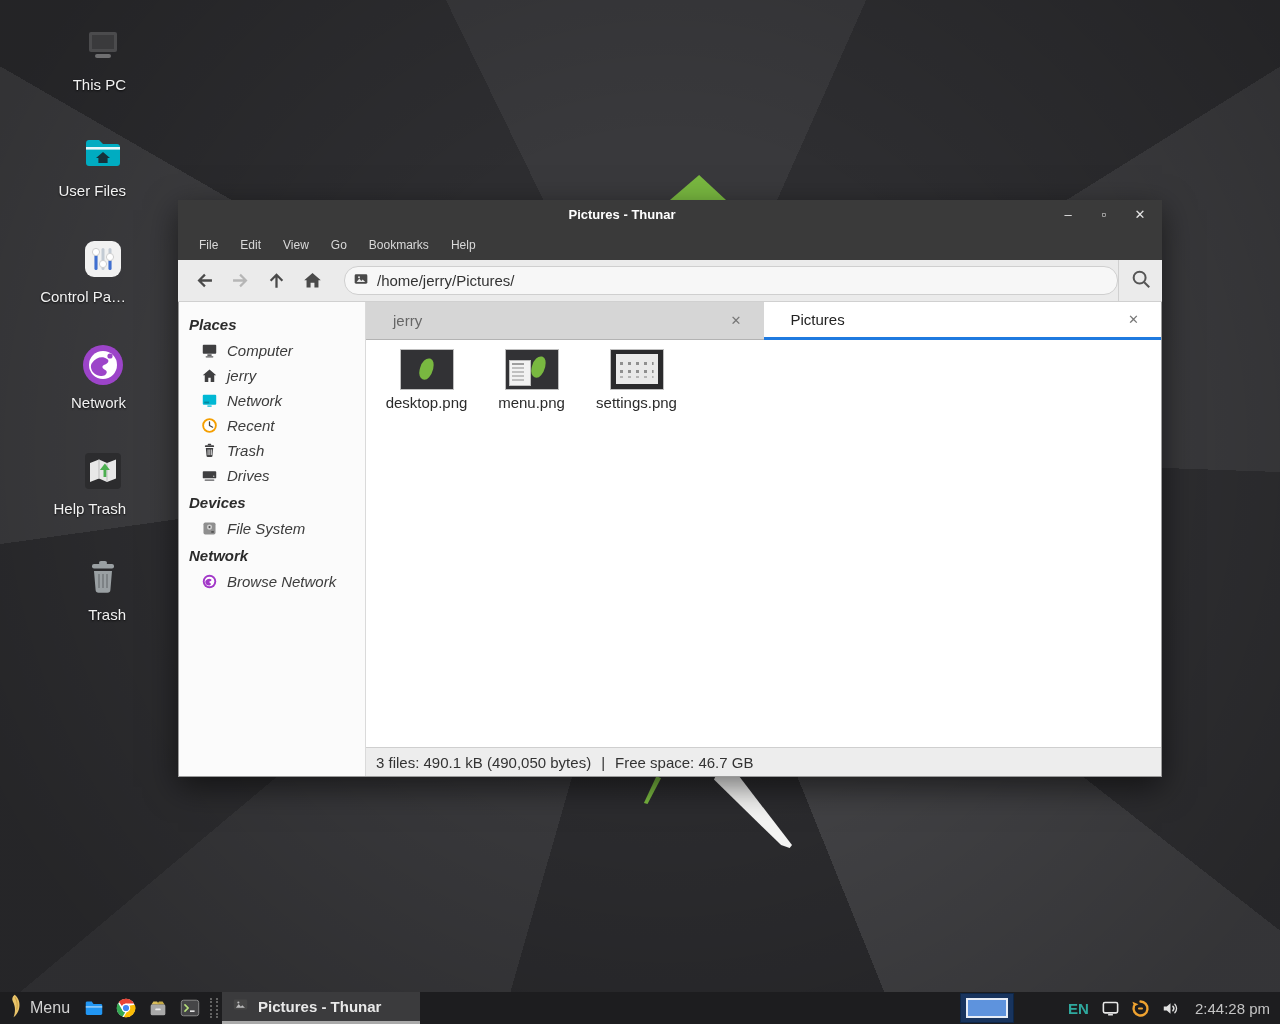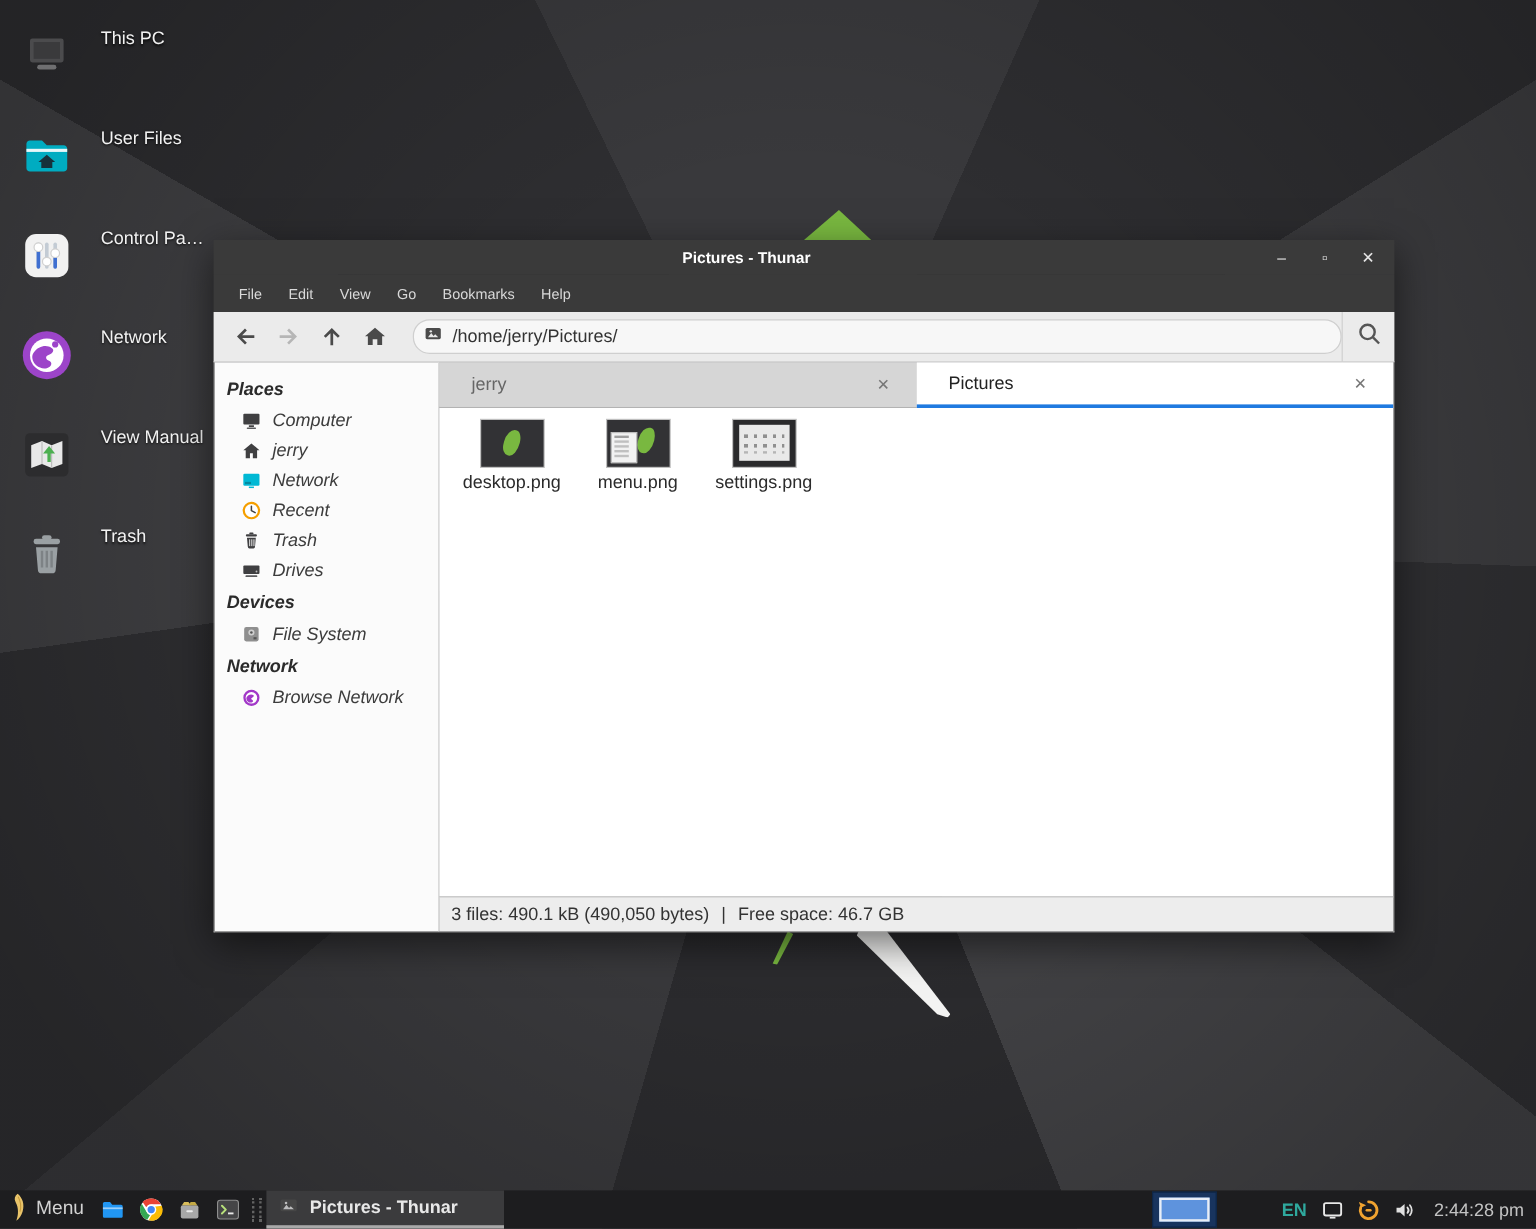--- a/index.html
+++ b/index.html
@@ -18,21 +18,21 @@
   }
   .feather-top { position:absolute; left:670px; top:175px; width:56px; height:25px; background:#79b840;
     clip-path:polygon(52% 0, 100% 100%, 0 100%); }
   .feather-sliver { position:absolute; left:643px; top:776px; width:18px; height:28px; background:#79b840;
     clip-path:polygon(75% 0, 100% 8%, 25% 100%, 5% 96%); }
   .feather-quill { position:absolute; left:714px; top:776px; width:78px; height:72px; background:#f3f3f2;
     clip-path:polygon(2% 0, 32% 0, 100% 96%, 97% 100%, 86% 96%, 0 5%); }
 
   
   #desktop-icons { position:absolute; left:16px; top:24px; width:110px; display:flex; flex-direction:column; gap:37px; }
-  .dicon { display:flex; flex-direction:row; align-items:flex-start; gap:22px; cursor:default; }
+  .dicon { display:flex; flex-direction:column; align-items:flex-end; gap:6px; cursor:default; }
   .dicon .icn { width:46px; height:46px; display:block; }
   .dicon .icn svg { width:46px; height:46px; display:block; }
   .dicon .dlabel { font-size:15px; color:#f2f2f2; text-shadow:0 1px 2px rgba(0,0,0,.8); white-space:nowrap; }
 
   
   #window { position:absolute; left:178px; top:200px; width:984px; height:577px;
     box-shadow:0 10px 30px rgba(0,0,0,.55); display:flex; flex-direction:column; }
   #titlebar { height:29px; background:#3a3a3a; display:flex; align-items:center; position:relative; flex:0 0 auto; }
   #title { position:absolute; left:0; right:96px; text-align:center; font-size:13px; font-weight:bold; color:#fff; }
   #win-controls { position:absolute; right:14px; display:flex; gap:20px; }
@@ -169,21 +169,21 @@
       </div>
       <div class="dicon">
         <span class="icn" style="width: 46px; height: 46px;">
           <svg viewBox="0 0 46 46" style="width: 46px; height: 46px;">
             <rect x="5" y="5" width="36" height="36" rx="4" fill="#2c2c2e"></rect>
             <path d="M10 15l9-3.4 8 3.4 9-3.4v19l-9 3.4-8-3.4-9 3.4z" fill="#e8e8e8"></path>
             <path d="M19 11.6v19M27 15v19" stroke="#bdbdbd" stroke-width="1"></path>
             <path d="M23.5 29v-7h-3.6l5-6.4 5 6.4h-3.6v7z" fill="#4caf50"></path>
           </svg>
         </span>
-        <div class="dlabel">View Manual</div>
+        <div class="dlabel">Help Trash</div>
       </div>
       <div class="dicon">
         <span class="icn" style="width: 46px; height: 46px;">
           <svg viewBox="0 0 46 46" style="width: 46px; height: 46px;">
             <rect x="19" y="7" width="8" height="4" rx="2" fill="#9aa0a3"></rect>
             <rect x="12" y="10" width="22" height="4.5" rx="2" fill="#9aa0a3"></rect>
             <path d="M14 17h18l-1.6 19a3 3 0 0 1-3 2.8H18.6a3 3 0 0 1-3-2.8z" fill="#9aa0a3"></path>
             <path d="M19 20v14M23 20v14M27 20v14" stroke="#7d8285" stroke-width="2"></path>
           </svg>
         </span>

